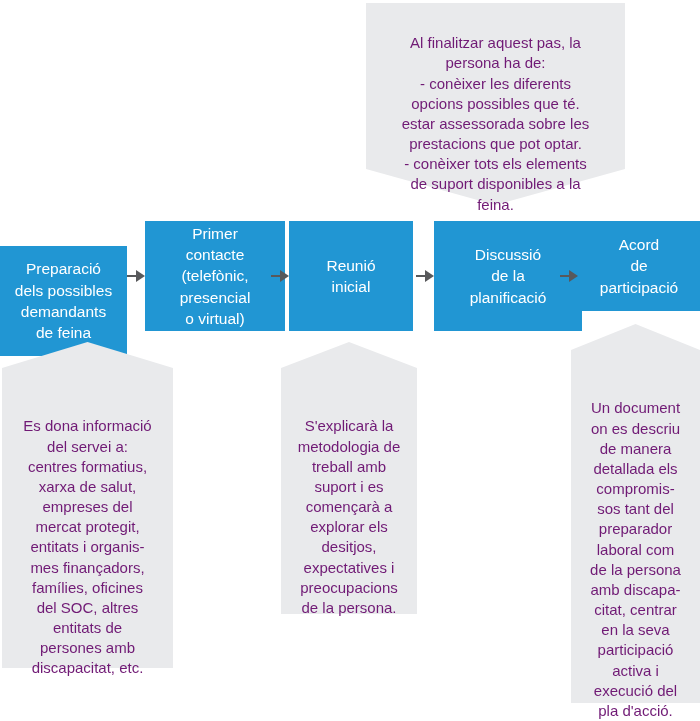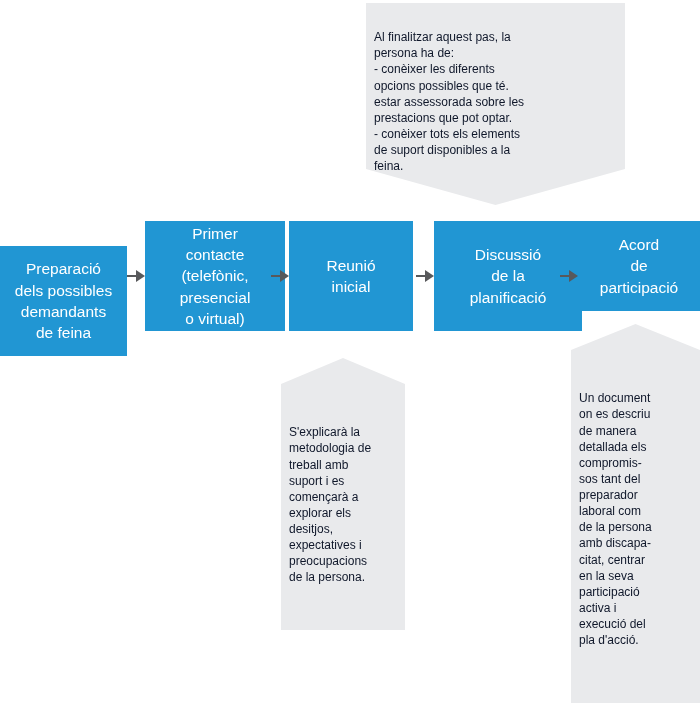--- a/index.html
+++ b/index.html
@@ -52,22 +52,23 @@
     border-top: 6px solid transparent;
     border-bottom: 6px solid transparent;
     border-left: 9px solid #58595b;
     flex: 0 0 auto;
   }
 
   
   .callout {
     position: absolute;
     background: #e9eaec;
-    color: #0f172a;
-    font-size: 12px;
+    color: #701a75;
+    text-align: center;
+    font-size: 15px;
     line-height: 1.345;
     box-sizing: border-box;
     white-space: pre-line;
   }
   .callout .body {
     position: relative;
     z-index: 2;
     padding: 10px 8px;
   }
   
@@ -149,22 +150,38 @@
   </div>
   <div class="arrow" style="left:416px; top:270px; width:18px;">
     <div class="shaft"></div>
     <div class="head"></div>
   </div>
   <div class="arrow" style="left:560px; top:270px; width:18px;">
     <div class="shaft"></div>
     <div class="head"></div>
   </div>
 
-
-  <div class="callout point-up" style="left:281px; top:358px; width:124px; height:272px;">
+  <div class="callout point-up" style="left:2px; top:342px; width:171px; height:326px;">
+    <div class="shape"></div>
+    <div class="body">Es dona informació
+del servei a:
+centres formatius,
+xarxa de salut,
+empreses del
+mercat protegit,
+entitats i organis-
+mes finançadors,
+famílies, oficines
+del SOC, altres
+entitats de
+persones amb
+discapacitat, etc.</div>
+  </div>
+
+  <div class="callout point-up" style="left:281px; top:342px; width:136px; height:272px;">
     <div class="shape"></div>
     <div class="body">S'explicarà la
 metodologia de
 treball amb
 suport i es
 començarà a
 explorar els
 desitjos,
 expectatives i
 preocupacions

